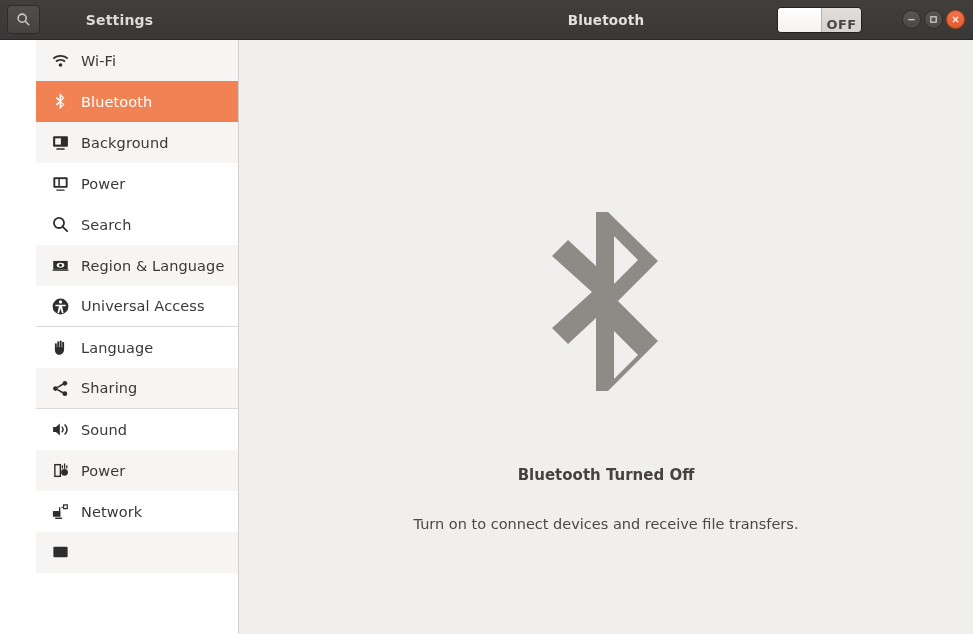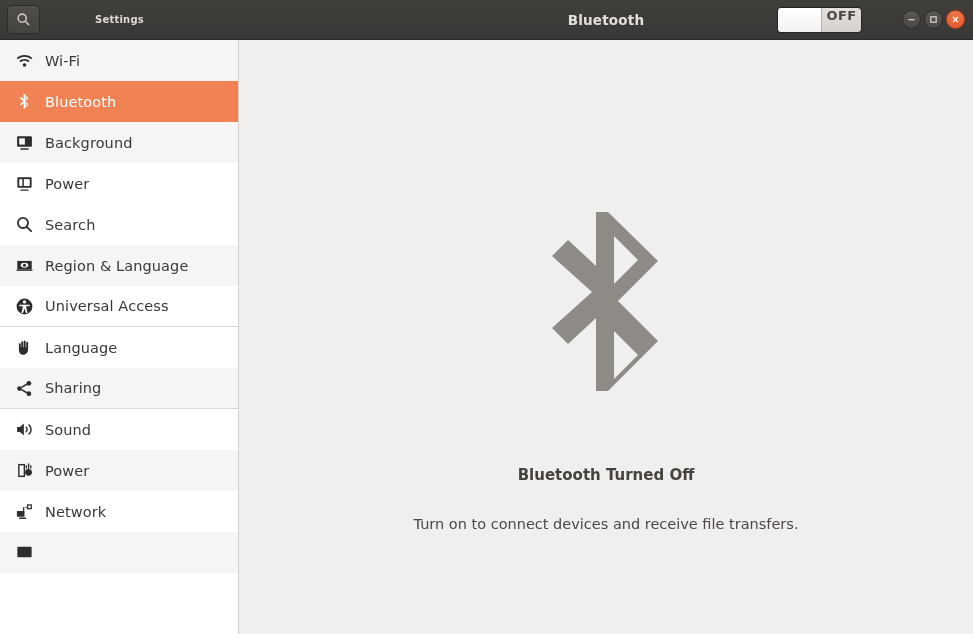--- a/index.html
+++ b/index.html
@@ -55,21 +55,21 @@
     box-sizing: border-box;
     cursor: pointer;
   }
   .search-btn svg { display: block; }
   .tb-left-title {
     position: absolute;
     left: 0;
     right: 0;
     text-align: center;
     color: #dedad6;
-    font-size: 10px;
+    font-size: 14px;
     font-weight: bold;
     letter-spacing: .2px;
     pointer-events: none;
   }
   .tb-right {
     flex: 1;
     height: 100%;
     display: flex;
     align-items: center;
     position: relative;
@@ -91,21 +91,21 @@
     position: absolute;
     right: 111px;
     top: 7px;
     width: 85px;
     height: 26px;
     border: 1px solid #252321;
     border-radius: 4px;
     background: linear-gradient(to bottom, #e2dedb 0%, #d6d2ce 100%);
     box-sizing: border-box;
     display: flex;
-    align-items: flex-start;
+    align-items: flex-end;
     cursor: pointer;
     overflow: hidden;
   }
   .switch-knob {
     width: 44px;
     height: 100%;
     background: linear-gradient(to bottom, #ffffff 0%, #f4f2f0 100%);
     border-right: 1px solid #b6b2ae;
     border-radius: 3px 0 0 3px;
     box-sizing: border-box;
@@ -164,20 +164,21 @@
     position: relative;
   }
   .nav-item {
     height: 41px;
     display: flex;
     align-items: center;
     padding-left: 9px;
     box-sizing: border-box;
     cursor: pointer;
     background: #ffffff;
+    margin-left: 36px;
   }
   .nav-item.alt { background: #f6f5f4; }
   .nav-item.selected {
     background: #f08254;
   }
   .nav-item.sep-after { border-bottom: 1px solid #dcd8d4; }
   .nav-icon {
     width: 30px;
     min-width: 30px;
     display: flex;

